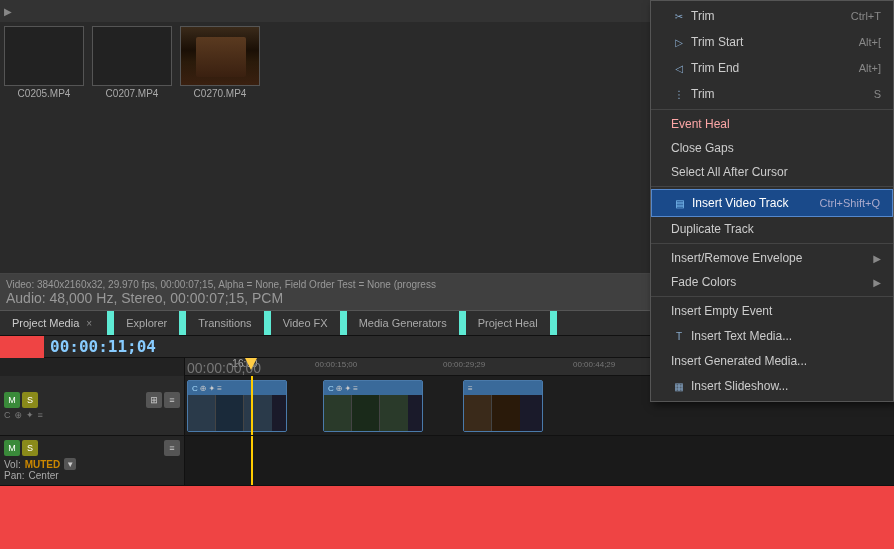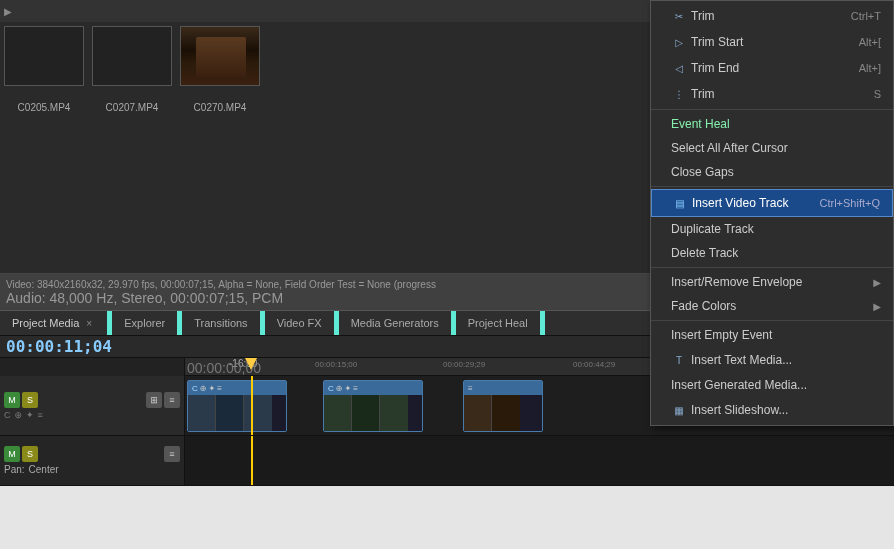--- a/index.html
+++ b/index.html
@@ -47,21 +47,21 @@
       display: flex;
       align-items: center;
       justify-content: center;
       position: relative;
       overflow: hidden;
     }
 
     .thumb-label {
       font-size: 10px;
       color: #aaa;
-      margin-top: 16px;
+      margin-top: 2px;
       text-align: right;
     }
 
     .thumb-placeholder {
       background: #222;
     }
 
     
     .info-bar {
       background: #404040;
@@ -90,21 +90,21 @@
     }
 
     .tab-item {
       padding: 4px 12px;
       font-size: 11px;
       color: #aaa;
       cursor: pointer;
       height: 100%;
       display: flex;
       align-items: center;
-      border-right: 5px solid #5eead4;
+      border-right: 7px solid #5eead4;
       white-space: nowrap;
     }
 
     .tab-item.project-media {
       background: #2e2e2e;
       color: #ccc;
       display: flex;
       align-items: center;
       gap: 4px;
     }
@@ -122,21 +122,22 @@
       justify-content: center;
     }
 
     
     .timeline-area {
       position: absolute;
       top: 336px;
       left: 0;
       right: 0;
       bottom: 0;
-      background: #e5e5e5;
+      background: #ef4444;
+      padding-left: 44px;
     }
 
     .timeline-header {
       height: 22px;
       background: #2a2a2a;
       display: flex;
       align-items: center;
       padding: 0 6px;
       border-bottom: 1px solid #111;
     }
@@ -260,21 +261,21 @@
       font-size: 12px;
     }
 
     .menu-item.highlighted {
       background: #1a4a8a;
       color: #fff;
       border: 1px solid #5588cc;
     }
 
     .menu-item.disabled {
-      color: #86efac;
+      color: #fca5a5;
       cursor: default;
     }
 
     .menu-separator {
       height: 1px;
       background: #444;
       margin: 2px 0;
     }
 
     .menu-shortcut {
@@ -523,20 +524,25 @@
     <div class="track-row audio-track-row">
       <div class="audio-controls">
         <div style="display:flex; flex-direction:column; width:100%;">
           <div class="track-icon-row">
             <div class="track-icon green">M</div>
             <div class="track-icon yellow">S</div>
             <div style="flex:1;"></div>
             <div class="track-icon gray">≡</div>
           </div>
           <div class="vol-pan-row">
+            <span>Vol:</span>
+            <span class="muted-text">MUTED</span>
+            <div class="track-icon gray" style="width:12px; height:12px; font-size:8px;">▼</div>
+          </div>
+          <div class="vol-pan-row">
             <span>Pan:</span>
             <span>Center</span>
           </div>
         </div>
 
         <div style="position:absolute; right:2px; display:flex; flex-direction:column; font-size:8px; color:#666; gap:2px; top:8px;">
           <span>6</span>
           <span>12-</span>
           <span>18-</span>
         </div>
@@ -577,40 +583,37 @@
       <span class="menu-icon">⋮</span>
       <span>Trim</span>
     </div>
     <span class="menu-shortcut">S</span>
   </div>
   <div class="menu-separator"></div>
   <div class="menu-item disabled">
     <span>Event Heal</span>
   </div>
   <div class="menu-item">
+    <span>Close Gaps</span>
+  </div>
+  <div class="menu-item">
     <span>Select All After Cursor</span>
-  </div>
-  <div class="menu-item">
-    <span>Close Gaps</span>
   </div>
   <div class="menu-separator"></div>
 
   <div class="menu-item highlighted">
     <div class="menu-item-row">
       <span class="menu-icon" style="color:#88ccff;">▤</span>
       <span>Insert Video Track</span>
     </div>
     <span class="menu-shortcut">Ctrl+Shift+Q</span>
   </div>
   <div class="menu-item">
     <span>Duplicate Track</span>
   </div>
-  <div class="menu-item">
-    <span>Delete Track</span>
-  </div>
   <div class="menu-separator"></div>
   <div class="menu-item">
     <span>Insert/Remove Envelope</span>
     <span class="menu-arrow">▶</span>
   </div>
   <div class="menu-item">
     <span>Fade Colors</span>
     <span class="menu-arrow">▶</span>
   </div>
   <div class="menu-separator"></div>

